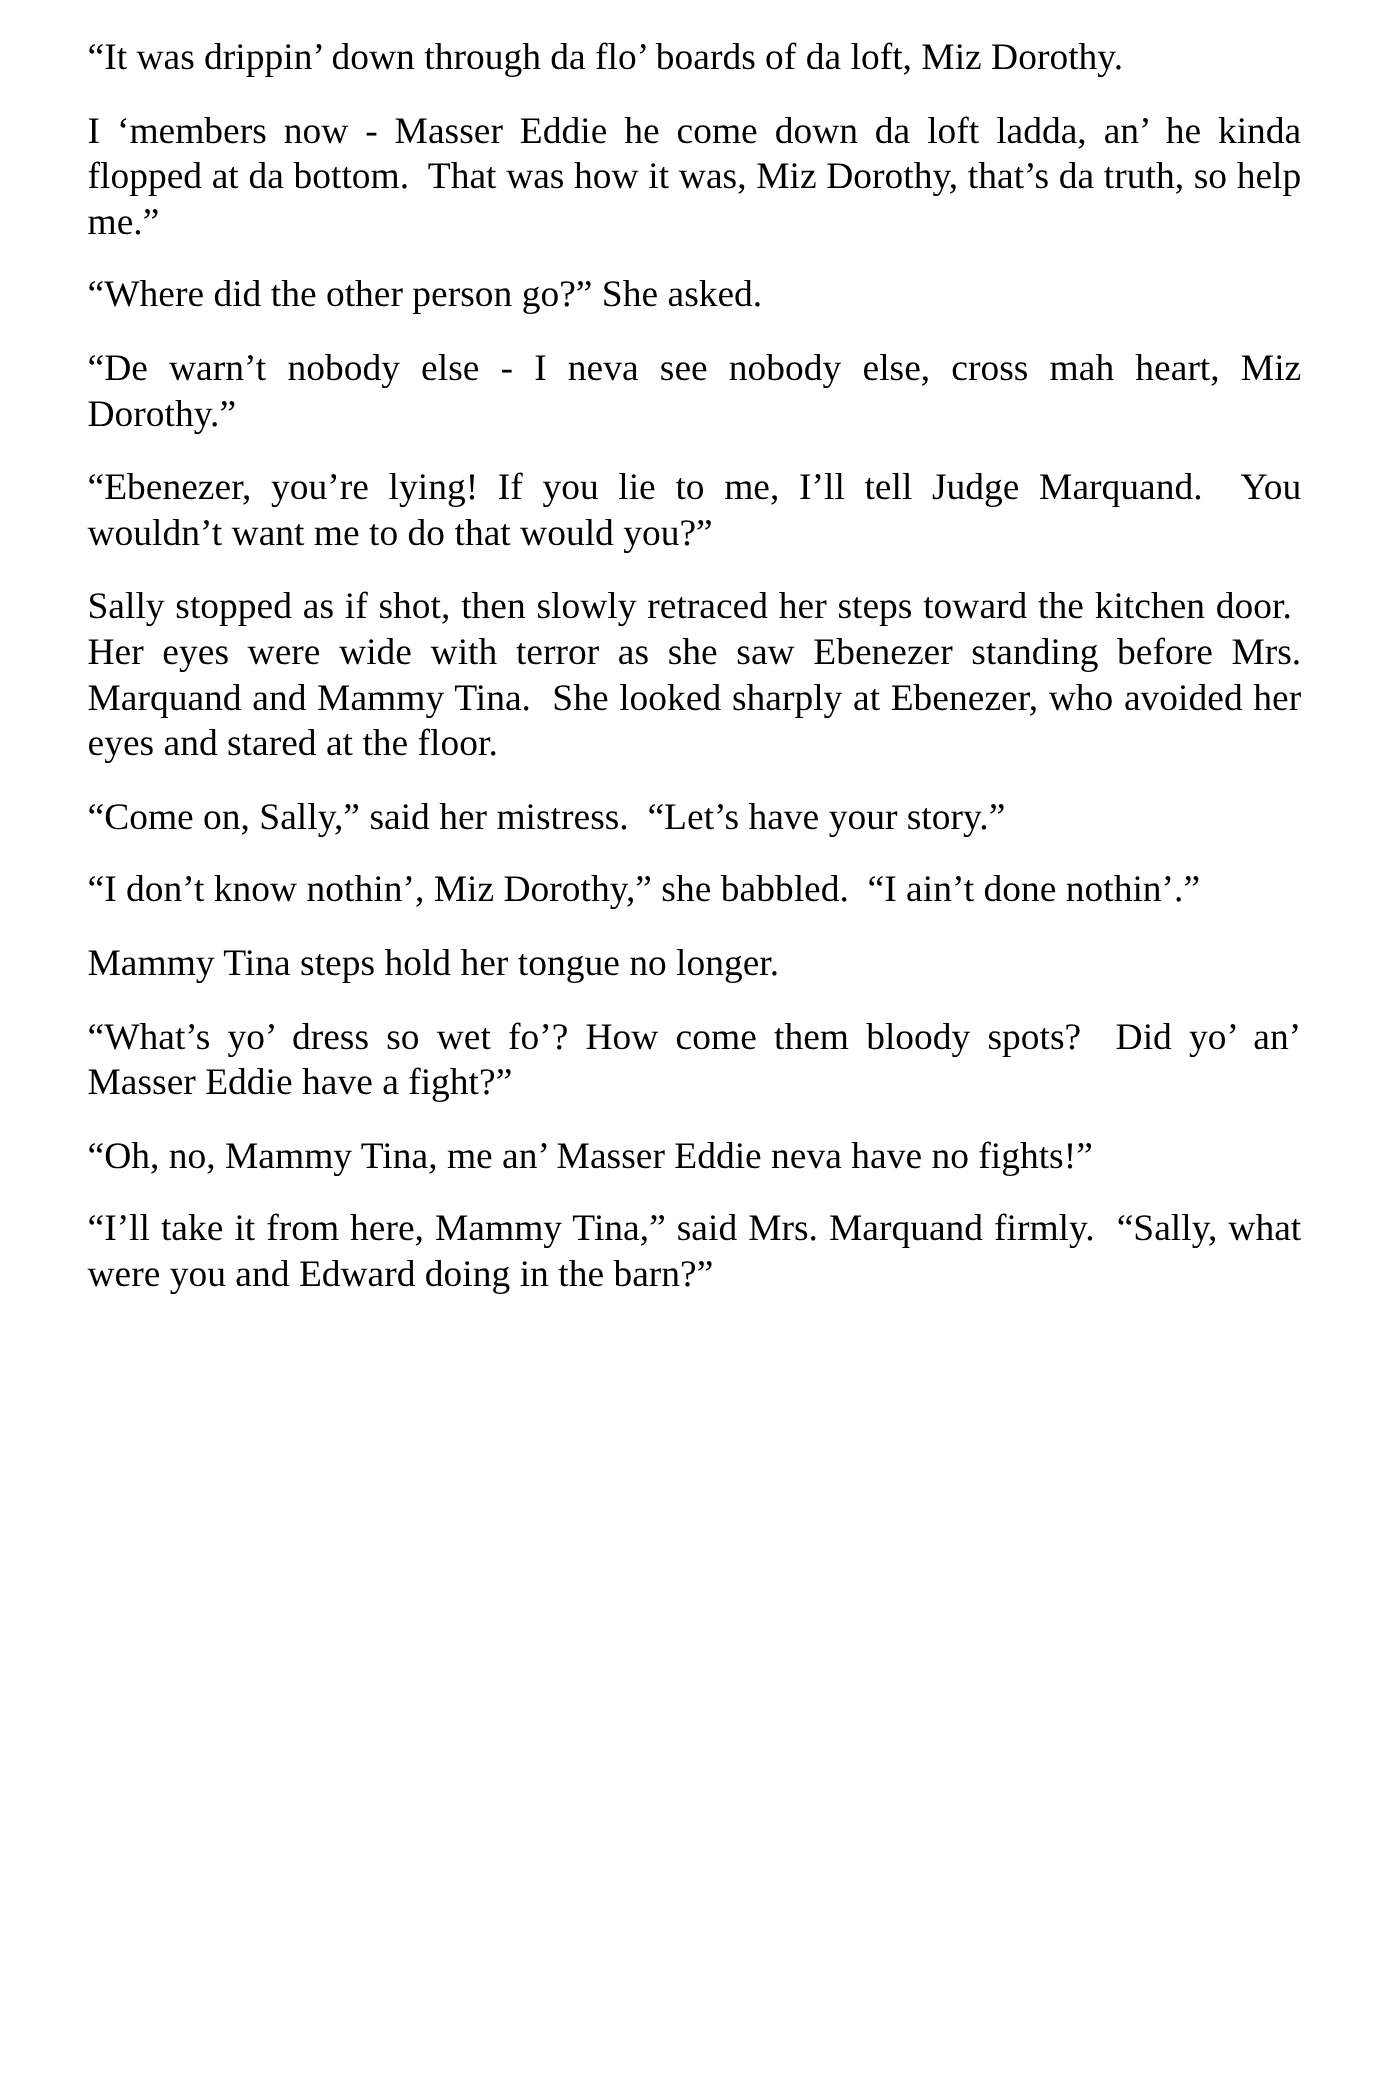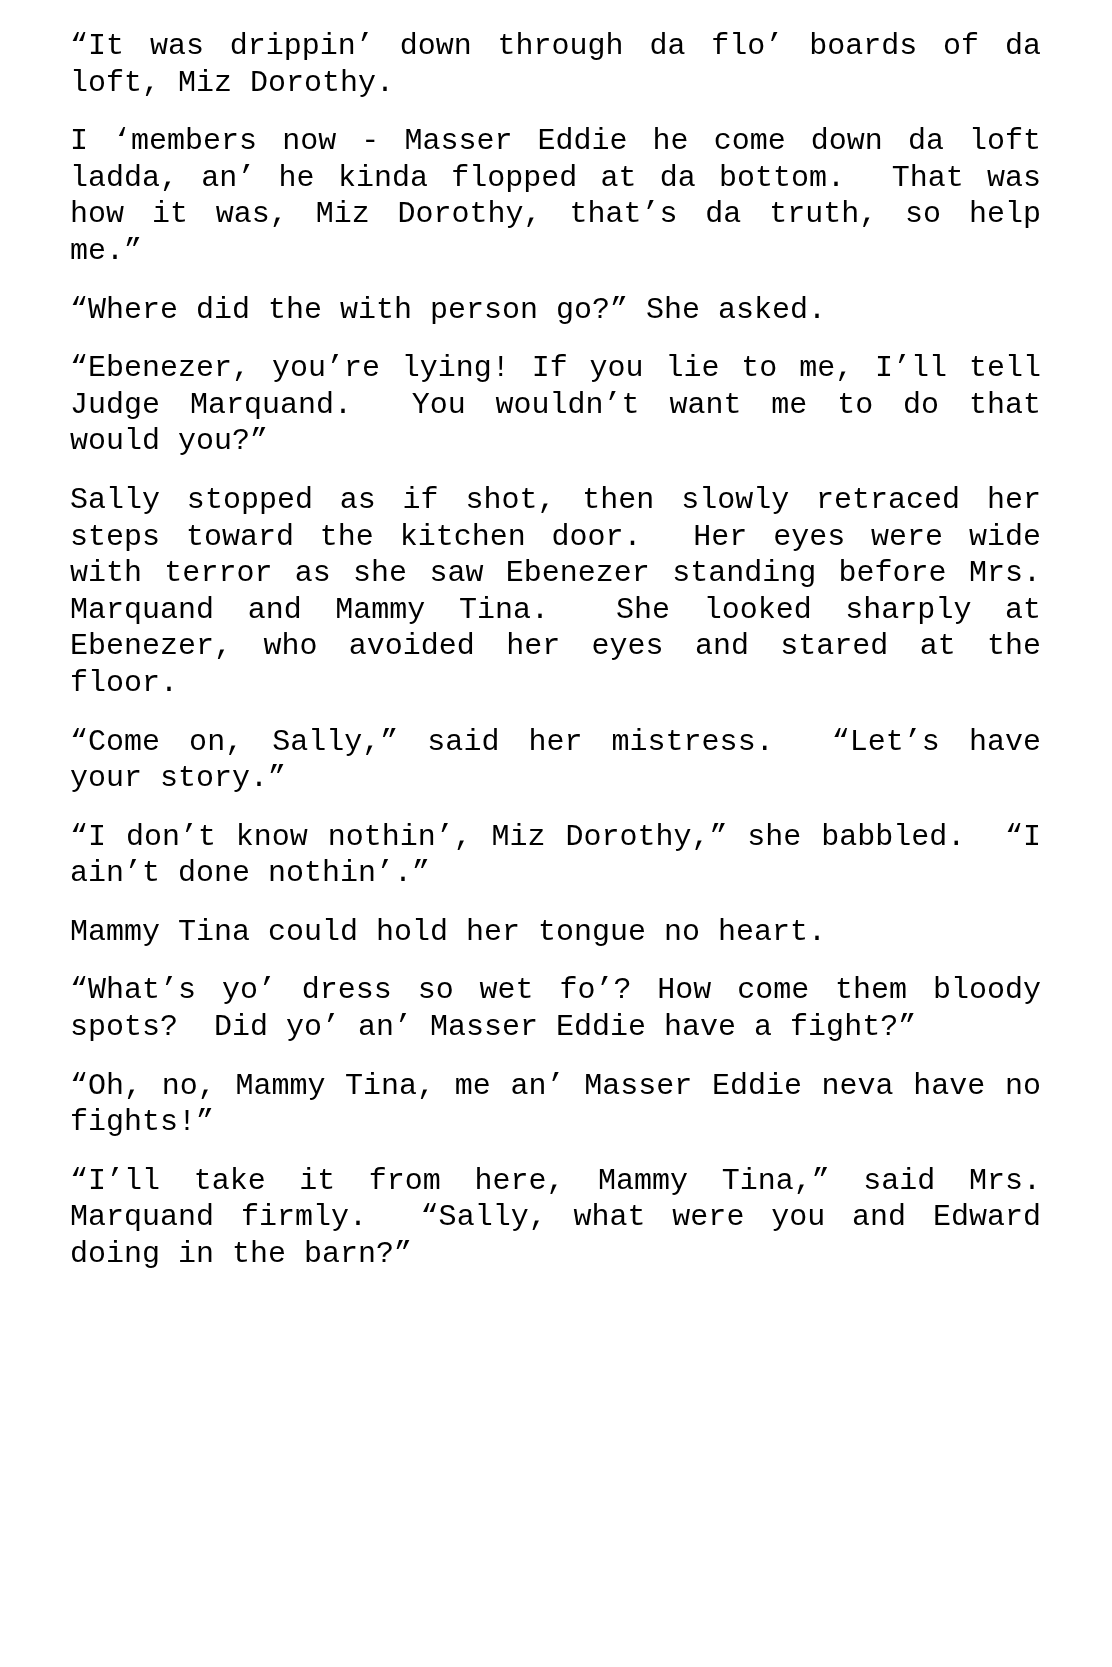--- a/index.html
+++ b/index.html
@@ -14,44 +14,45 @@
     box-sizing: border-box;
     background: #ffffff;
     overflow: hidden;
   }
   .text-block {
     position: absolute;
     left: 70px;
     top: 28px;
     width: 971px;
     color: #000000;
-    font-family: Liberation Mono, monospace;
+    font-family: Liberation Serif, serif;
     font-size: 30px;
     line-height: 36.6px;
   }
   .text-block p {
     margin: 0 0 22px 0;
     padding: 0;
     text-align: justify;
     text-justify: inter-word;
   }
   .text-block p:last-child {
     margin-bottom: 0;
   }
 </style>
 </head>
 <body>
 
 <div class="page">
   <div class="text-block">
       <p>“It was drippin’ down through da flo’ boards of da loft, Miz Dorothy.</p>
       <p>I ‘members now - Masser Eddie he come down da loft ladda, an’ he kinda flopped at da bottom.&nbsp; That was how it was, Miz Dorothy, that’s da truth, so help me.”</p>
-      <p>“Where did the with person go?” She asked.</p>
+      <p>“Where did the other person go?” She asked.</p>
+      <p>“De warn’t nobody else - I neva see nobody else, cross mah heart, Miz Dorothy.”</p>
       <p>“Ebenezer, you’re lying! If you lie to me, I’ll tell Judge Marquand.&nbsp; You wouldn’t want me to do that would you?”</p>
       <p>Sally stopped as if shot, then slowly retraced her steps toward the kitchen door.&nbsp; Her eyes were wide with terror as she saw Ebenezer standing before Mrs. Marquand and Mammy Tina.&nbsp; She looked sharply at Ebenezer, who avoided her eyes and stared at the floor.</p>
       <p>“Come on, Sally,” said her mistress.&nbsp; “Let’s have your story.”</p>
       <p>“I don’t know nothin’, Miz Dorothy,” she babbled.&nbsp; “I ain’t done nothin’.”</p>
-      <p>Mammy Tina could hold her tongue no heart.</p>
+      <p>Mammy Tina steps hold her tongue no longer.</p>
       <p>“What’s yo’ dress so wet fo’? How come them bloody spots?&nbsp; Did yo’ an’ Masser Eddie have a fight?”</p>
       <p>“Oh, no, Mammy Tina, me an’ Masser Eddie neva have no fights!”</p>
       <p>“I’ll take it from here, Mammy Tina,” said Mrs. Marquand firmly.&nbsp; “Sally, what were you and Edward doing in the barn?”</p>
     </div>
 </div>
 
 </body></html>

